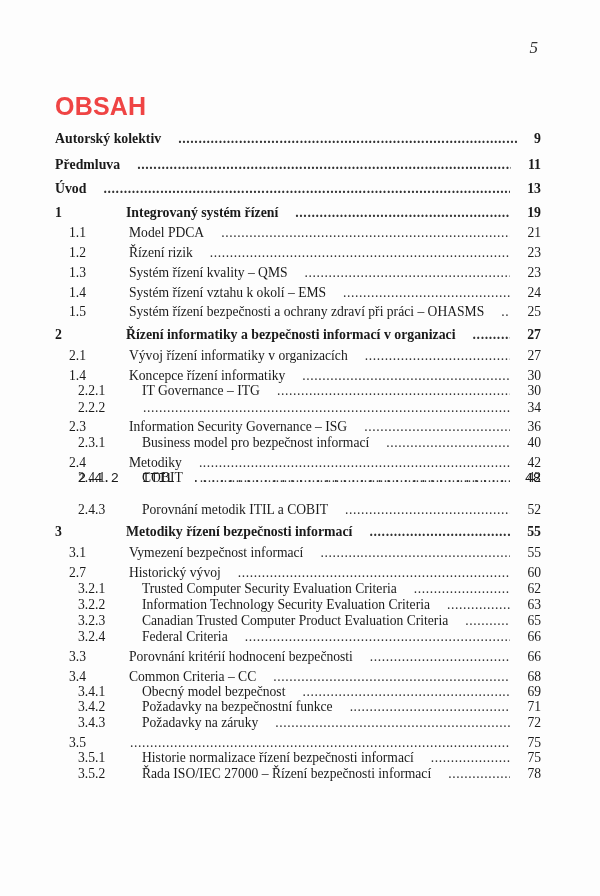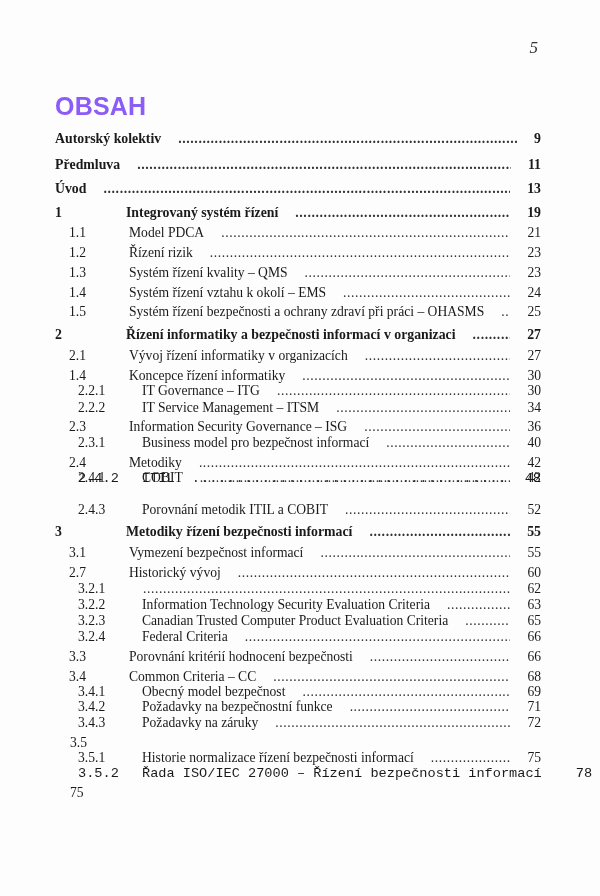--- a/index.html
+++ b/index.html
@@ -5,21 +5,21 @@
   html, body { margin: 0; padding: 0; }
   body {
     width: 600px; height: 896px; background: #fdfdfd; position: relative; overflow: hidden;
     font-family: "Liberation Serif", serif; color: #1a1a1a;
   }
   .page-number {
     position: absolute; top: 38px; right: 62px; font-style: italic; font-size: 17px; color: #333;
   }
   .title {
     position: absolute; top: 92px; left: 55px; font-family: "Liberation Sans", sans-serif;
-    font-weight: bold; font-size: 25px; letter-spacing: 0.2px; color: #8b5cf6;
+    font-weight: bold; font-size: 25px; letter-spacing: 0.2px; color: #ef4444;
   }
   .toc { position: absolute; left: 0; top: 0; width: 600px; }
   .row {
     position: absolute; left: 55px; width: 486px; height: 18px; display: flex; align-items: baseline;
     font-size: 13.6px; line-height: 18px; white-space: nowrap; gap: 16px;
   }
   .row .num { flex: 0 0 auto; }
   .row .label { flex: 0 0 auto; }
   .row .dots {
     flex: 1 1 auto; overflow: hidden; margin: 0 1px; color: #333; letter-spacing: 0.6px;
@@ -111,21 +111,20 @@
       <span class="page">30</span>
     </div>
     <div class="row lvl3" style="top: 382px;">
       <span class="num">2.2.1</span>
       <span class="label">IT Governance – ITG</span>
       <span class="dots"></span>
       <span class="page">30</span>
     </div>
     <div class="row lvl3" style="top: 399px;">
       <span class="num">2.2.2</span>
-      <span class="label">IT Service Management – ITSM</span>
       <span class="dots"></span>
       <span class="page">34</span>
     </div>
     <div class="row lvl2" style="top: 418px;">
       <span class="num">2.3</span>
       <span class="label">Information Security Governance – ISG</span>
       <span class="dots"></span>
       <span class="page">36</span>
     </div>
     <div class="row lvl3" style="top: 434px;">
@@ -171,20 +170,21 @@
       <span class="page">55</span>
     </div>
     <div class="row lvl2" style="top: 564px;">
       <span class="num">2.7</span>
       <span class="label">Historický vývoj</span>
       <span class="dots"></span>
       <span class="page">60</span>
     </div>
     <div class="row lvl3" style="top: 580px;">
       <span class="num">3.2.1</span>
+      <span class="label">Trusted Computer Security Evaluation Criteria</span>
       <span class="dots"></span>
       <span class="page">62</span>
     </div>
     <div class="row lvl3" style="top: 596px;">
       <span class="num">3.2.2</span>
       <span class="label">Information Technology Security Evaluation Criteria</span>
       <span class="dots"></span>
       <span class="page">63</span>
     </div>
     <div class="row lvl3" style="top: 612px;">
@@ -222,30 +222,30 @@
       <span class="label">Požadavky na bezpečnostní funkce</span>
       <span class="dots"></span>
       <span class="page">71</span>
     </div>
     <div class="row lvl3" style="top: 714px;">
       <span class="num">3.4.3</span>
       <span class="label">Požadavky na záruky</span>
       <span class="dots"></span>
       <span class="page">72</span>
     </div>
-    <div class="row lvl2" style="top: 734px; flex-direction: column;">
+    <div class="row lvl2" style="top: 734px;">
       <span class="num">3.5</span>
       <span class="dots"></span>
       <span class="page">75</span>
     </div>
     <div class="row lvl3" style="top: 749px;">
       <span class="num">3.5.1</span>
       <span class="label">Historie normalizace řízení bezpečnosti informací</span>
       <span class="dots"></span>
       <span class="page">75</span>
     </div>
-    <div class="row lvl3" style="top: 765px; font-family: Liberation Mono, monospace;">
+    <div class="row lvl3" style="top: 765px;">
       <span class="num">3.5.2</span>
       <span class="label">Řada ISO/IEC 27000 – Řízení bezpečnosti informací</span>
       <span class="dots"></span>
       <span class="page">78</span>
     </div>
   </div>
 
 </body></html>

